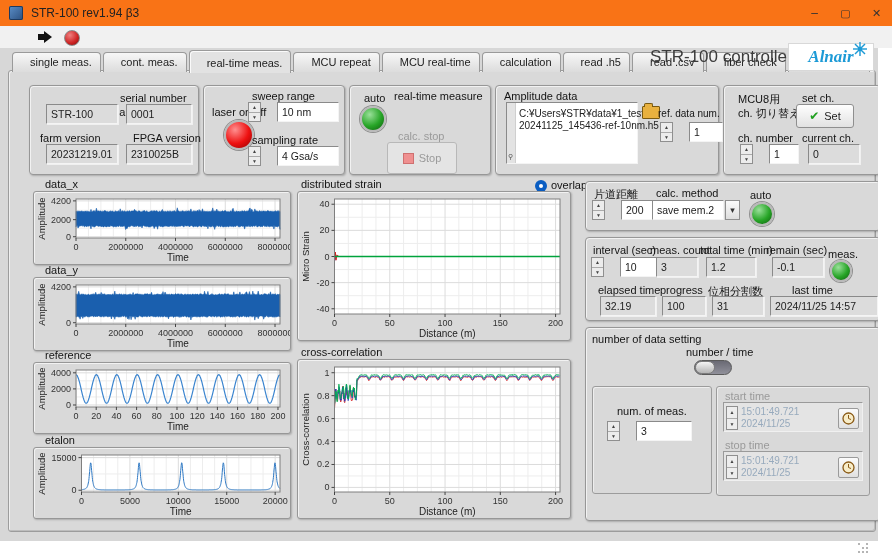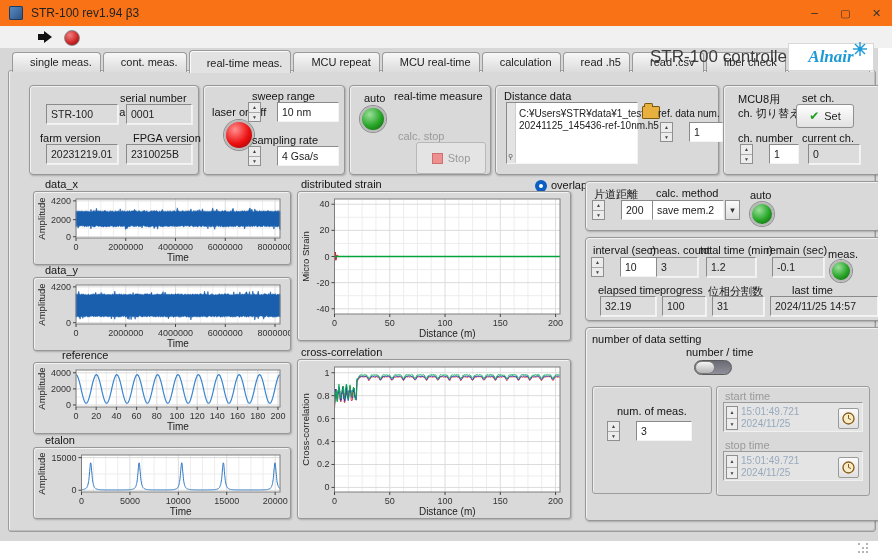--- a/index.html
+++ b/index.html
@@ -156,28 +156,28 @@
             </div>
           <div class="spinf" style="width:62px;">4 Gsa/s</div>
         </div>
       </div>
 
       <div class="panel" style="left:340px;top:14px;width:140px;height:88px;">
         <div class="lbl" style="left:14px;top:6px;">auto</div>
         <div class="led green" style="left:10px;top:20px;width:22px;height:22px;"></div>
         <div class="lbl" style="left:44px;top:4px;">real-time measure</div>
         <div class="lbl dim" style="left:48px;top:44px;">calc. stop</div>
-        <div class="btn disabled" style="left:66px;top:56px;width:70px;height:32px;align-items:center;">
+        <div class="btn disabled" style="left:37px;top:56px;width:70px;height:32px;align-items:center;">
           <span class="ico-stopsq"></span>
           <span>Stop</span>
         </div>
       </div>
 
       <div class="panel" style="left:486px;top:14px;width:222px;height:88px;">
-        <div class="lbl" style="left:8px;top:4px;">Distance data</div>
+        <div class="lbl" style="left:8px;top:4px;">Amplitude data</div>
         <div class="pathbox" style="left:10px;top:16px;width:132px;height:62px;">
           <div class="gutter"></div>
           <div class="anchor">⚲</div>
           <div class="pathtext">
             <div>C:¥Users¥STR¥data¥1_test¥</div>
             <div>20241125_145436-ref-10nm.h5</div>
           </div>
         </div>
         <div class="folder" style="left:146px;top:20px;"></div>
         <div class="lbl" style="left:162px;top:22px;font-size:10px;">ref. data num.</div>
@@ -293,21 +293,21 @@
             <line x1="241.02439024390245" y1="46" x2="241.02439024390245" y2="49" stroke="#444"></line>
             <text x="241.02439024390245" y="58" text-anchor="middle" font-size="9" fill="#333">8000000</text>
             <line x1="39" y1="44.7199124726477" x2="42" y2="44.7199124726477" stroke="#444"></line>
             <text x="37" y="47.7199124726477" text-anchor="end" font-size="9" fill="#333">0</text>
             <line x1="39" y1="8.877461706783372" x2="42" y2="8.877461706783372" stroke="#444"></line>
             <text x="37" y="11.877461706783372" text-anchor="end" font-size="9" fill="#333">4200</text>
             <text x="144" y="69" text-anchor="middle" font-size="10" fill="#222">Time</text>
             <text x="11" y="26.5" text-anchor="middle" font-size="9.5" fill="#222" transform="rotate(-90 11 26.5)">Amplitude</text>
           </svg></div>
 
-      <div class="chartlabel" style="left:36px;top:278px;margin-left:17px;">reference</div>
+      <div class="chartlabel" style="left:36px;top:278px;">reference</div>
       <div class="chartframe" style="left:24px;top:291px;width:256px;height:70px;"><svg width="256" height="70" style="font-family:&quot;Liberation Sans&quot;,sans-serif;">
             <rect x="42" y="7" width="204" height="37" fill="#ffffff"></rect>
             <line x1="52.0990099009901" y1="7" x2="52.0990099009901" y2="44" stroke="#ededed" stroke-width="1"></line>
             <line x1="72.29702970297029" y1="7" x2="72.29702970297029" y2="44" stroke="#ededed" stroke-width="1"></line>
             <line x1="92.49504950495049" y1="7" x2="92.49504950495049" y2="44" stroke="#ededed" stroke-width="1"></line>
             <line x1="112.69306930693068" y1="7" x2="112.69306930693068" y2="44" stroke="#ededed" stroke-width="1"></line>
             <line x1="132.89108910891088" y1="7" x2="132.89108910891088" y2="44" stroke="#ededed" stroke-width="1"></line>
             <line x1="153.0891089108911" y1="7" x2="153.0891089108911" y2="44" stroke="#ededed" stroke-width="1"></line>
             <line x1="173.2871287128713" y1="7" x2="173.2871287128713" y2="44" stroke="#ededed" stroke-width="1"></line>
             <line x1="193.4851485148515" y1="7" x2="193.4851485148515" y2="44" stroke="#ededed" stroke-width="1"></line>

